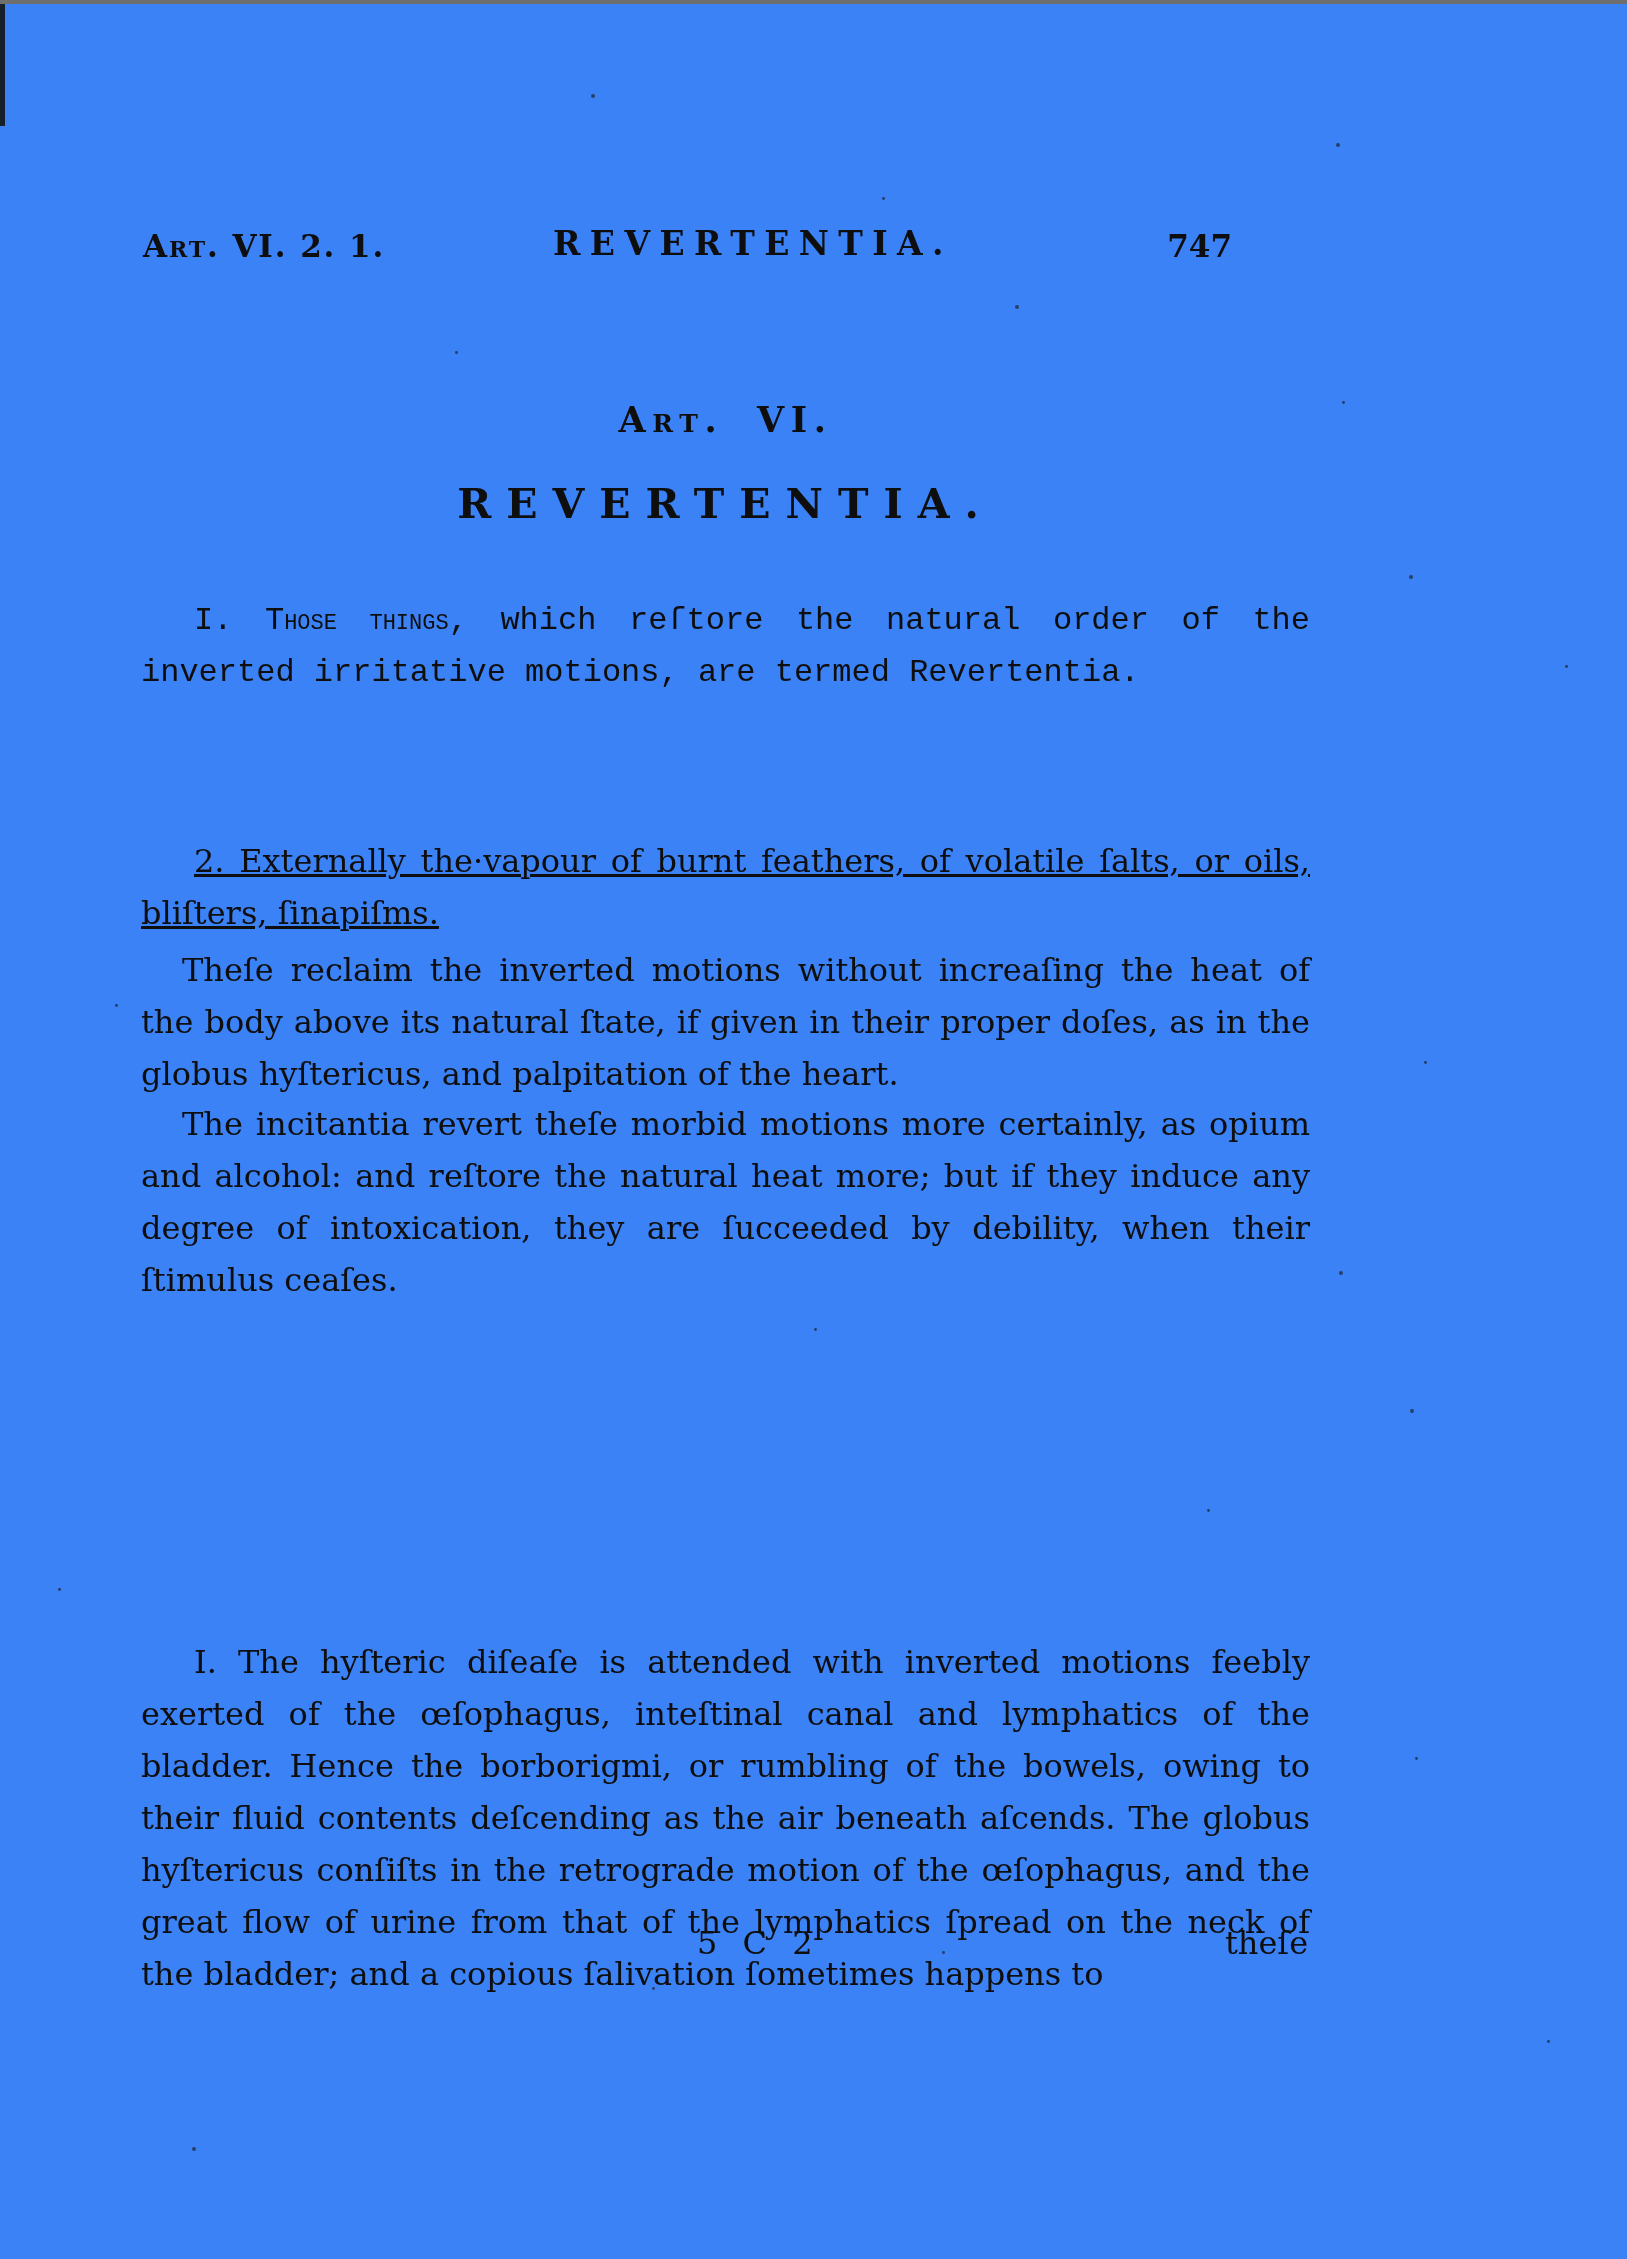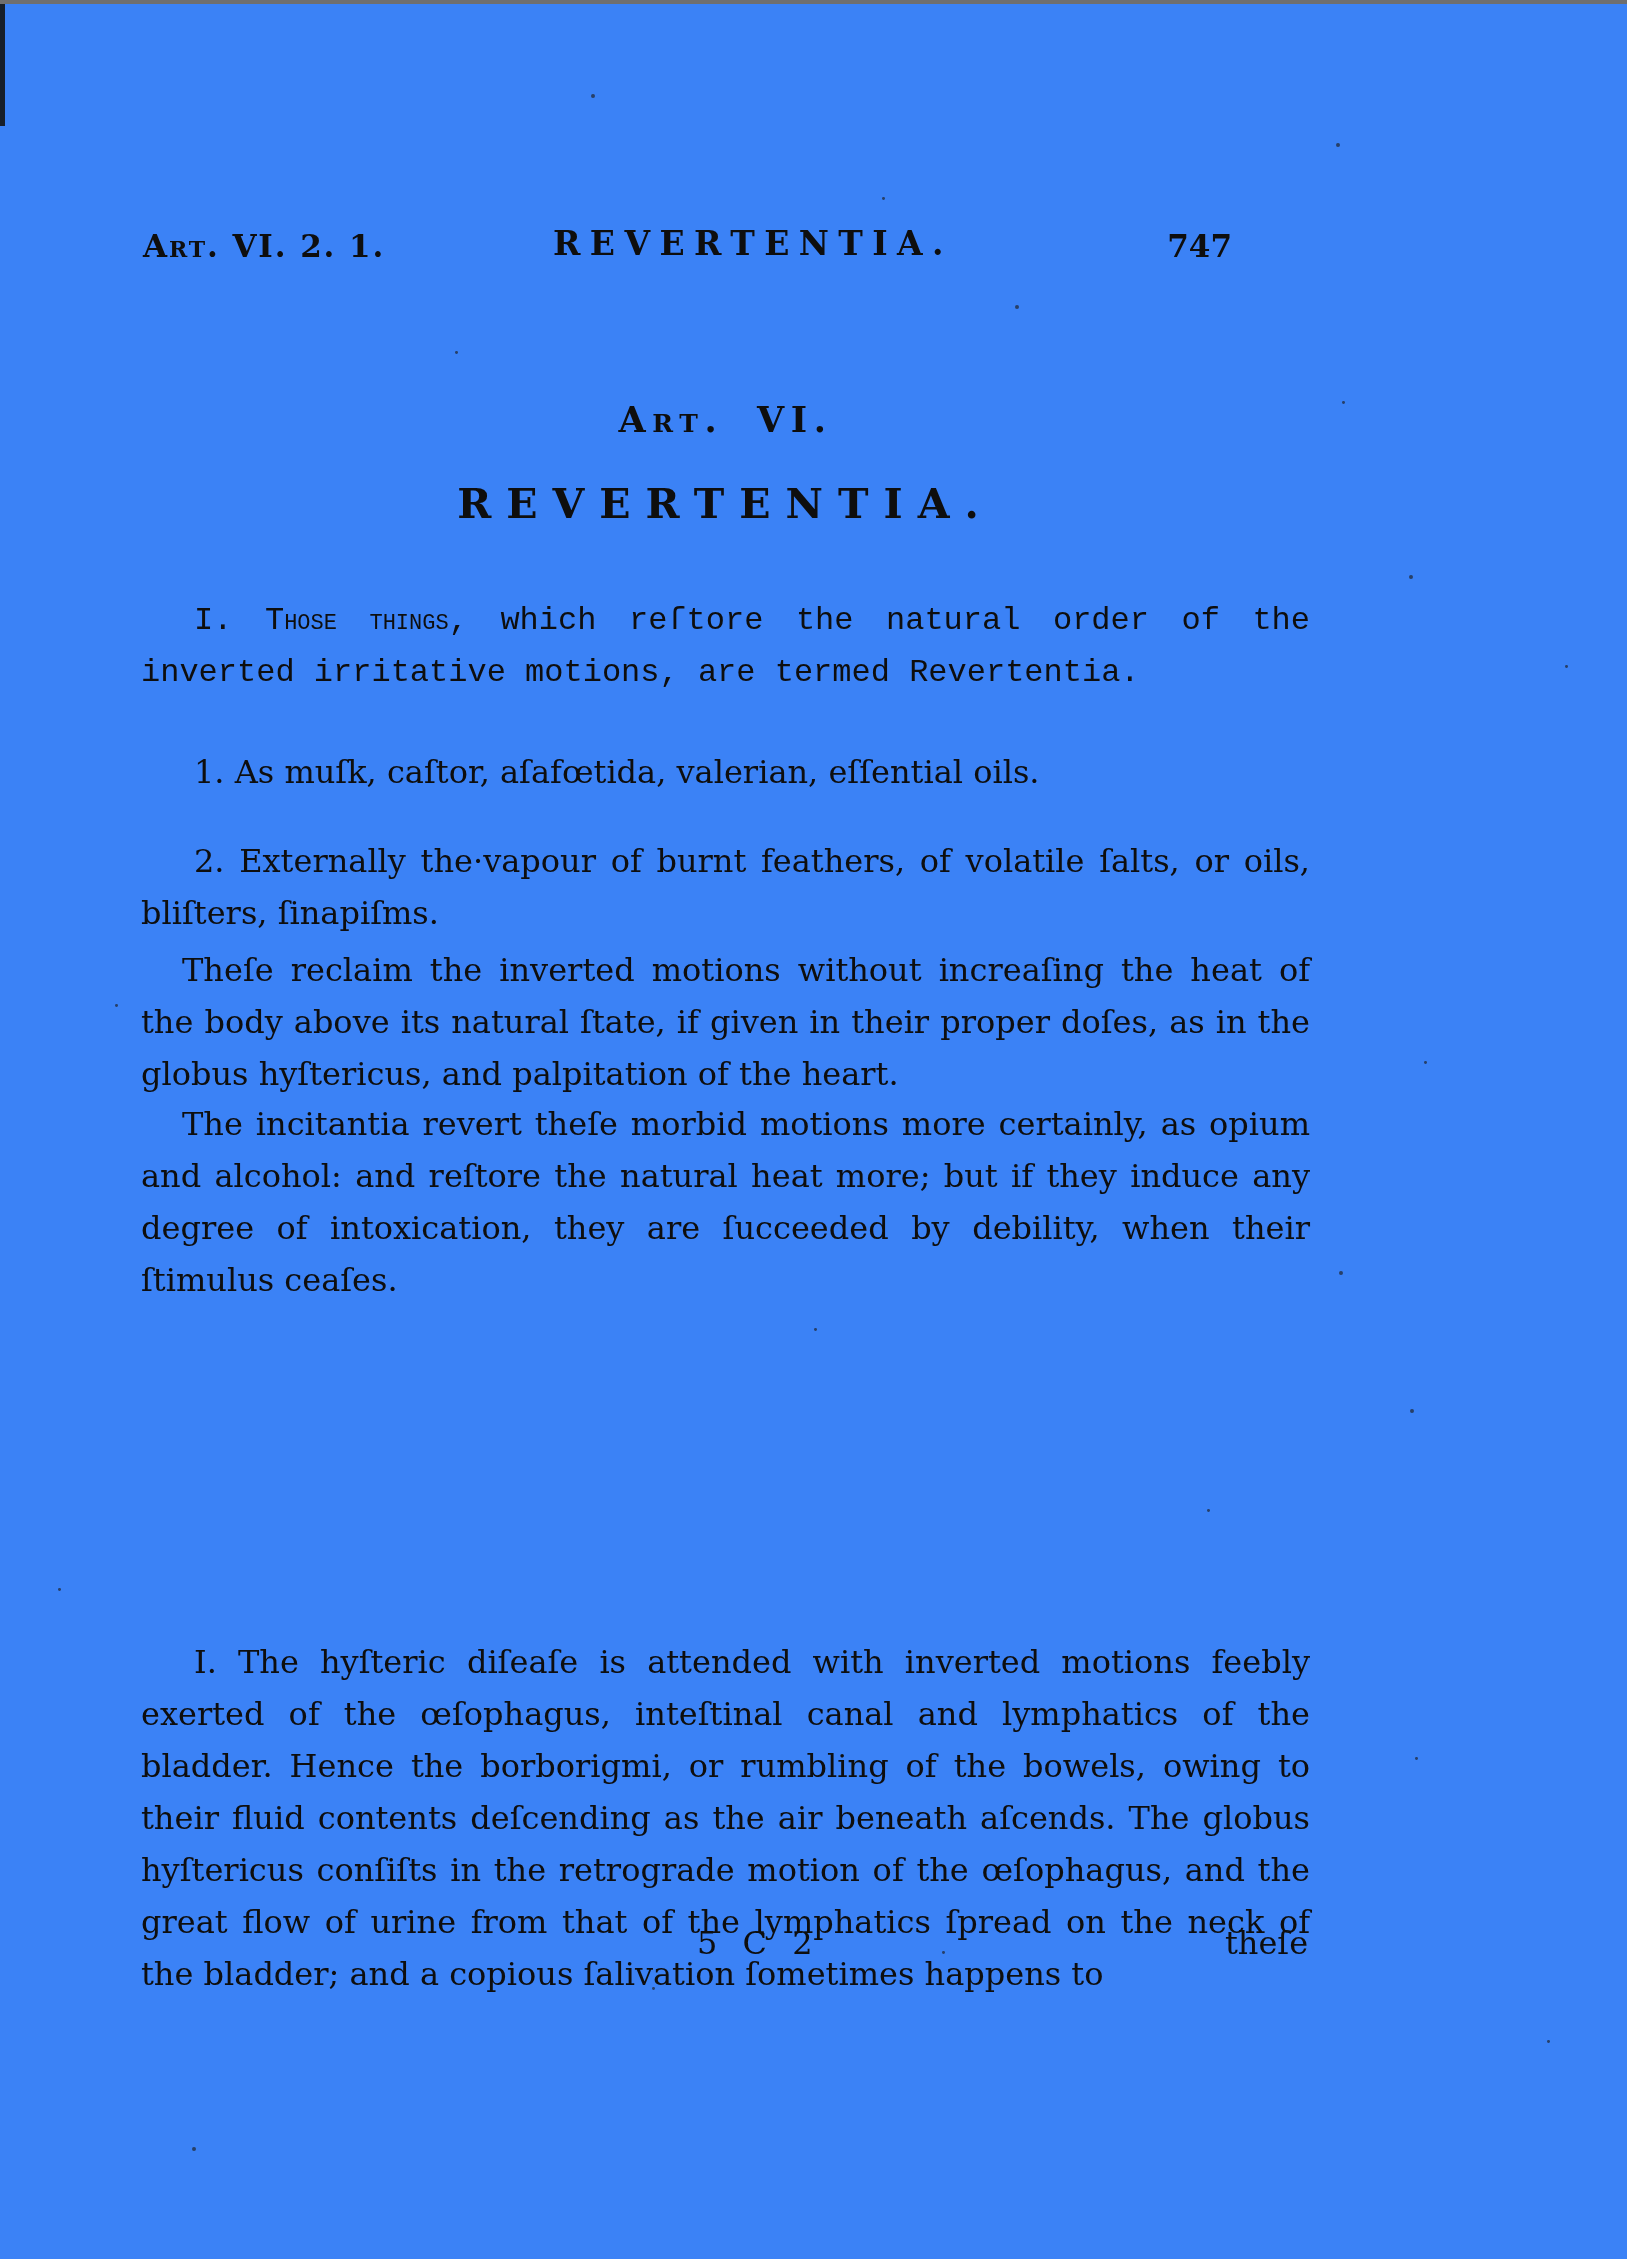--- a/index.html
+++ b/index.html
@@ -37,21 +37,21 @@
   
   .para {
     position: absolute; left: 141px; width: 1169px; margin: 0;
     font-size: 32px; line-height: 52px; text-align: justify;
   }
   .indent    { text-indent: 53px; }
   .indent-sm { text-indent: 41px; }
 
   .p-def       { top: 591px; font-family: Liberation Mono, monospace;  }
   .p-item1     { top: 742px;  }
-  .p-item2     { top: 831px;  }
+  .p-item2     { top: 831px; text-decoration: underline;  }
   .p-reclaim   { top: 940px;  }
   .p-incitant  { top: 1094px; }
   .p-observ    { top: 1632px; }
 
   .section-heading {
     position: absolute; left: 141px; top: 1431px; width: 1169px; text-align: center;
     font-size: 32px; letter-spacing: 2.8px; word-spacing: 7.5px; font-weight: 600;
   }
 
   
@@ -73,21 +73,20 @@
 
   <div class="rh-left sc">Art. VI. 2. 1.</div>
   <div class="rh-center">REVERTENTIA.</div>
   <div class="rh-page">747</div>
 
   <div class="title-article sc">Art. VI.</div>
   <div class="title-main">REVERTENTIA.</div>
 
   <p class="para indent p-def"><span>I. </span><span class="sc">Those things</span><span>, which reſtore the natural order of the inverted irritative motions, are termed Revertentia.</span></p>
 
-  <p class="para indent p-item1">1. As muſk, caſtor, aſafœtida, valerian, eſſential oils.</p>
   <p class="para indent p-item2">2. Externally the·vapour of burnt feathers, of volatile ſalts, or oils, bliſters, ſinapiſms.</p>
 
   <p class="para indent-sm p-incitant">The incitantia revert theſe morbid motions more certainly, as opium and alcohol: and reſtore the natural heat more; but if they induce any degree of intoxication, they are ſucceeded by debility, when their ſtimulus ceaſes.</p>
   <p class="para indent-sm p-reclaim">Theſe reclaim the inverted motions without increaſing the heat of the body above its natural ſtate, if given in their proper doſes, as in the globus hyſtericus, and palpitation of the heart.</p>
 
 
   <p class="para indent p-observ"><span>I. </span><span>The hyſteric diſeaſe is attended with inverted motions feebly exerted of the œſophagus, inteſtinal canal and lymphatics of the bladder.  Hence the borborigmi, or rumbling of the bowels, owing to their fluid contents deſcending as the air beneath aſcends.  The globus hyſtericus conſiſts in the retrograde motion of the œſophagus, and the great flow of urine from that of the lymphatics ſpread on the neck of the bladder; and a copious ſalivation ſometimes happens to</span></p>
 
   <div class="footer-line">
     <span class="sig">5 C 2</span>

